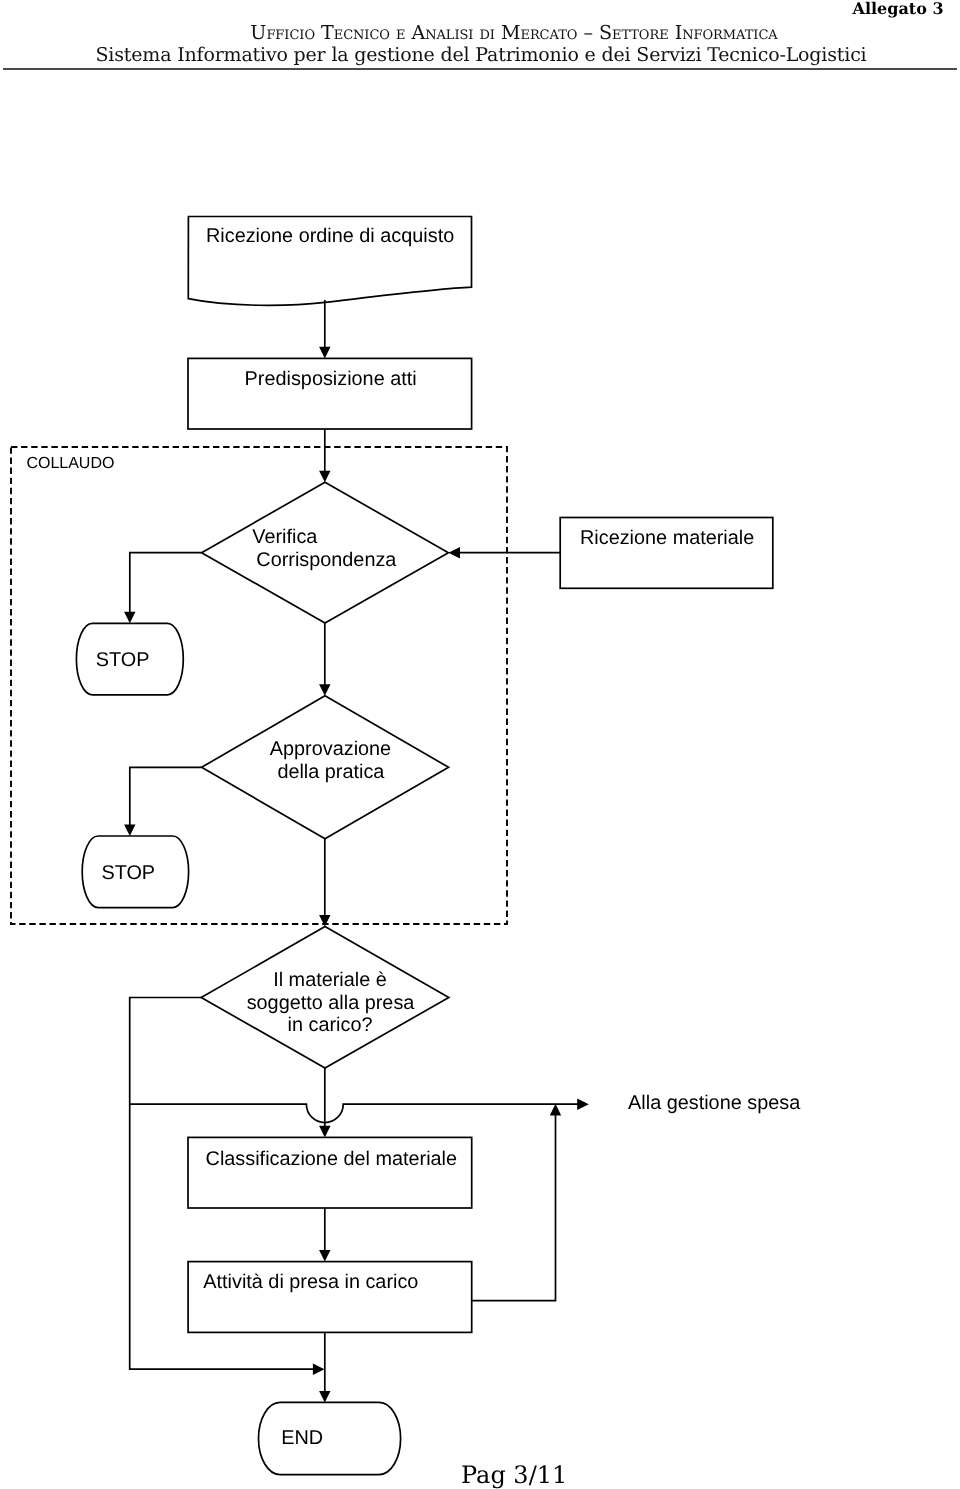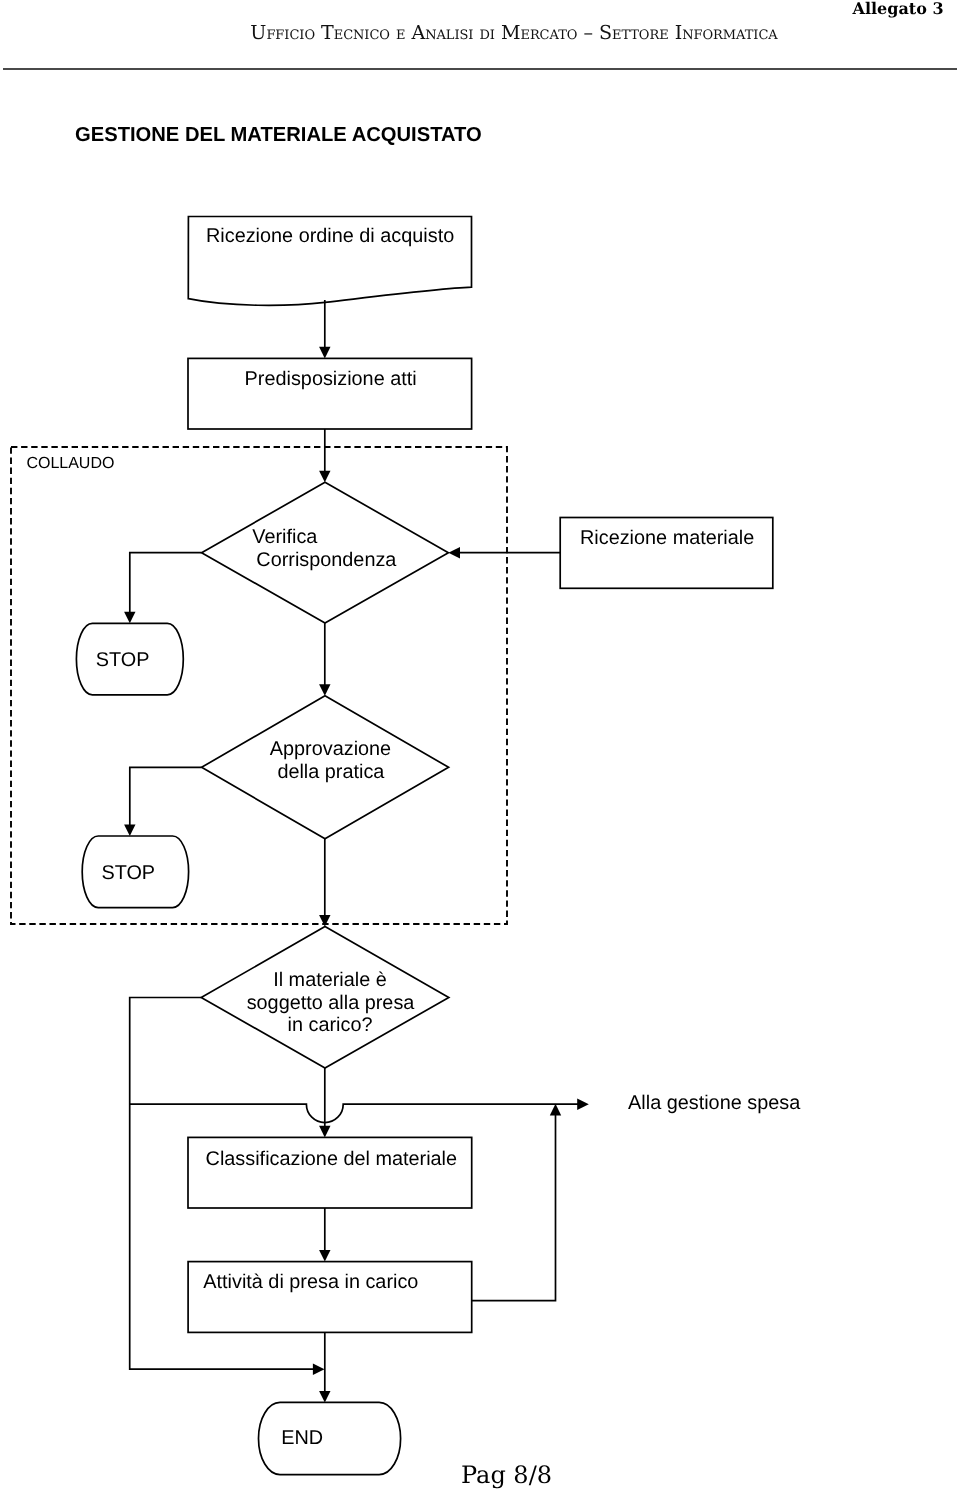--- a/index.html
+++ b/index.html
@@ -113,18 +113,18 @@
   <path class="conn" d="M324.8,1332.4 L324.8,1392.8"></path>
   <path class="ahead" d="M324.8,1402.5 L319.1,1390.9 L330.5,1390.9 Z"></path>
 
   <path class="shape" d="M280,1402.4 L379.1,1402.4 A21.5,36.1 0 0 1 400.6,1438.5 A21.5,36.1 0 0 1 379.1,1474.6 L280,1474.6 A21.5,36.1 0 0 1 258.5,1438.5 A21.5,36.1 0 0 1 280,1402.4 Z"></path>
   <text x="281.3" y="1444.4">END</text>
 
 </svg>
 
 <div class="page-header">
   <div class="hdr-l1">Ufficio Tecnico e Analisi di Mercato – Settore Informatica</div>
+  <div class="hdr-l2">Sistema Informativo per la gestione del Patrimonio e dei Servizi Tecnico-Logistici</div>
   <div class="alleg">Allegato 3</div>
   <div class="rule"></div>
 </div>
-<div class="title">GESTIONE DEL MATERIALE ACQUISTATO</div>
-<div class="pag">Pag 8/8</div>
+<div class="pag">Pag 3/11</div>
 </div>
 
 </body></html>

